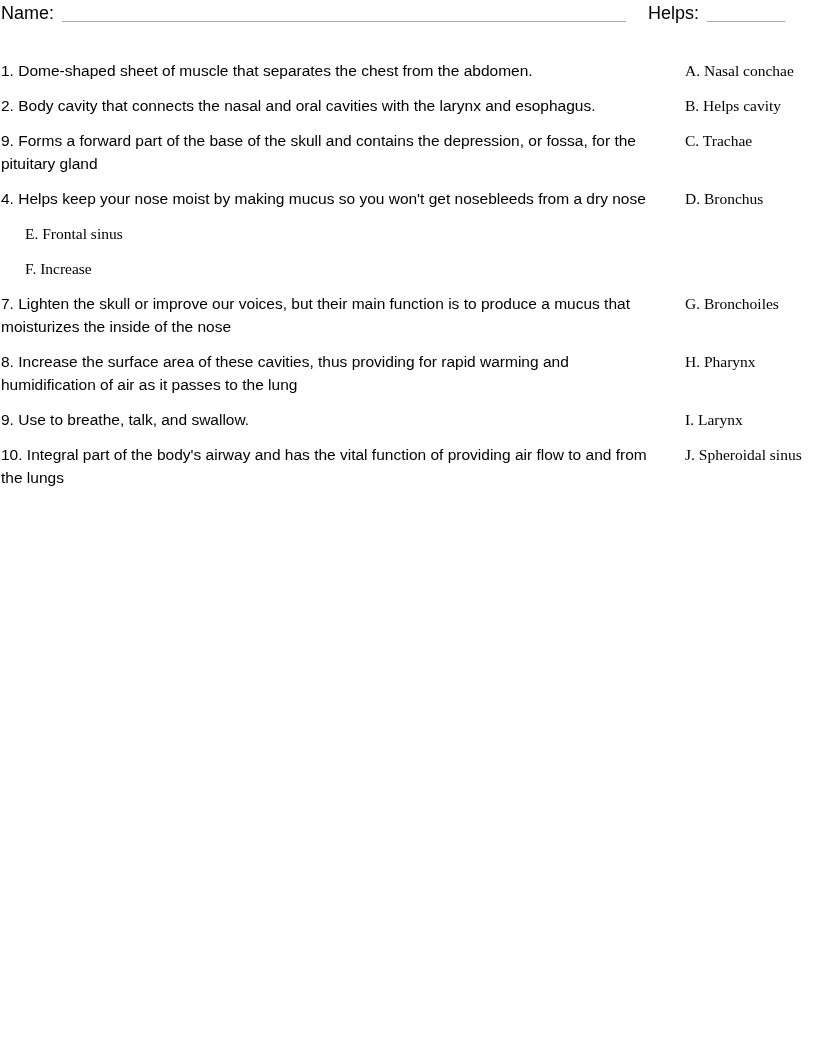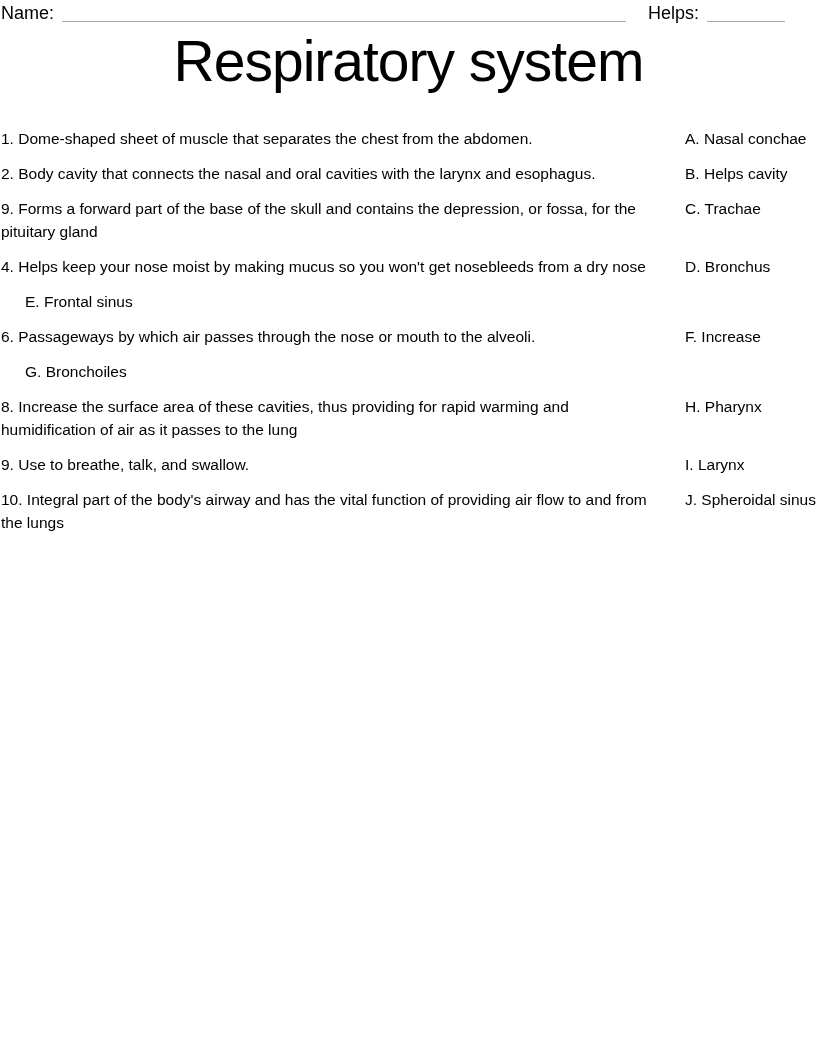--- a/index.html
+++ b/index.html
@@ -69,35 +69,35 @@
     flex: 0 0 660px;
     width: 660px;
     font-size: 15.5px;
     line-height: 23px;
   }
   .a {
     margin-left: 24px;
     font-size: 15.5px;
     line-height: 23px;
     white-space: nowrap;
+    font-family: Liberation Serif, serif;
   }
 </style>
 </head>
 <body>
 
 <div class="sheet">
 
   <div class="header-row">
     <span class="hdr-label">Name:</span>
     <span class="blank-line"></span>
     <span class="hdr-label">Helps:</span>
     <span class="blank-line short"></span>
   </div>
 
-  <h1 class="page-title">Respiratory system</h1>
 
   <div class="exercise">
 
     <div class="row">
       <div class="q">1. Dome-shaped sheet of muscle that separates the chest from the abdomen.</div>
       <div class="a">A. Nasal conchae</div>
     </div>
 
     <div class="row">
       <div class="q">2. Body cavity that connects the nasal and oral cavities with the larynx and esophagus.</div>
@@ -112,25 +112,25 @@
     <div class="row">
       <div class="q">4. Helps keep your nose moist by making mucus so you won't get nosebleeds from a dry nose</div>
       <div class="a">D. Bronchus</div>
     </div>
 
     <div class="row">
       <div class="a">E. Frontal sinus</div>
     </div>
 
     <div class="row">
-      <div class="q">6. Passageways by which air passes through the nose or mouth to the alveoli.</div>
       <div class="a">F. Increase</div>
     </div>
 
     <div class="row">
+      <div class="q">7. Lighten the skull or improve our voices, but their main function is to produce a mucus that moisturizes the inside of the nose</div>
       <div class="a">G. Bronchoiles</div>
     </div>
 
     <div class="row">
       <div class="q">8. Increase the surface area of these cavities, thus providing for rapid warming and humidification of air as it passes to the lung</div>
       <div class="a">H. Pharynx</div>
     </div>
 
     <div class="row">
       <div class="q">9. Use to breathe, talk, and swallow.</div>

